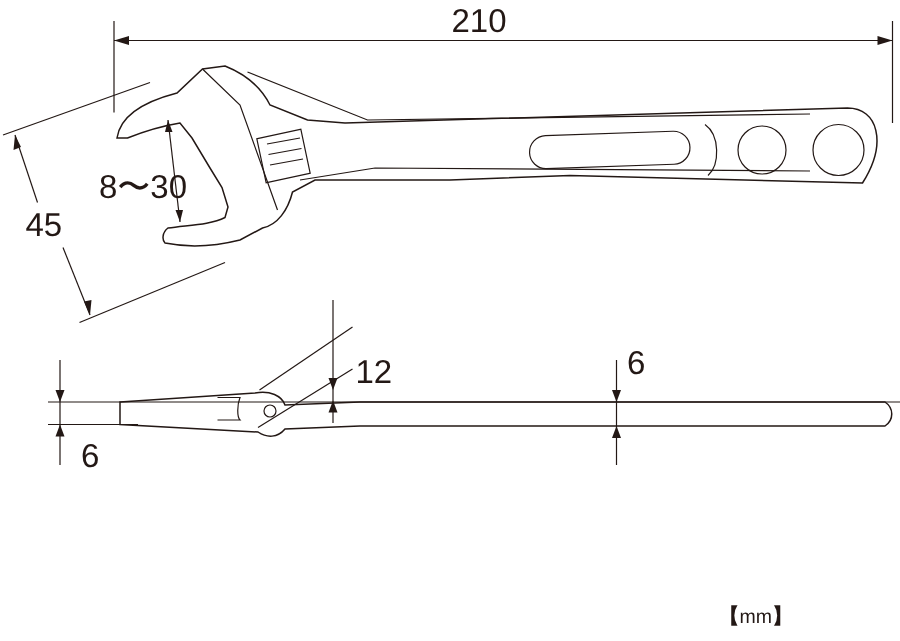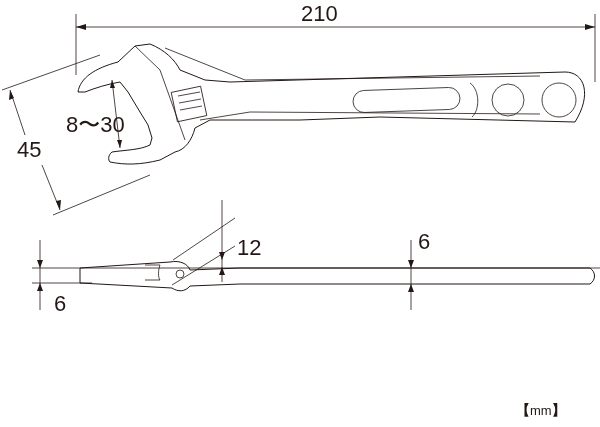--- a/index.html
+++ b/index.html
@@ -71,15 +71,15 @@
   </g>
 </svg>
 
 <div class="label" style="left:301px;top:3px;">210</div>
 <div class="label" style="left:17px;top:139px;">45</div>
 <div class="label" style="left:66px;top:114px;"><span>8〜30</span></div>
 <div class="label" style="left:237px;top:199px;margin-top:38px;">12</div>
 <div class="label" style="left:54px;top:293px;">6</div>
 <div class="label" style="left:418px;top:231px;">6</div>
 
-<div class="unit" style="left:516px;top:402px;">
+<div class="unit" style="left:479px;top:402px;">
   <span>【</span><span class="mm">mm</span><span>】</span>
 </div>
 
 </body></html>

